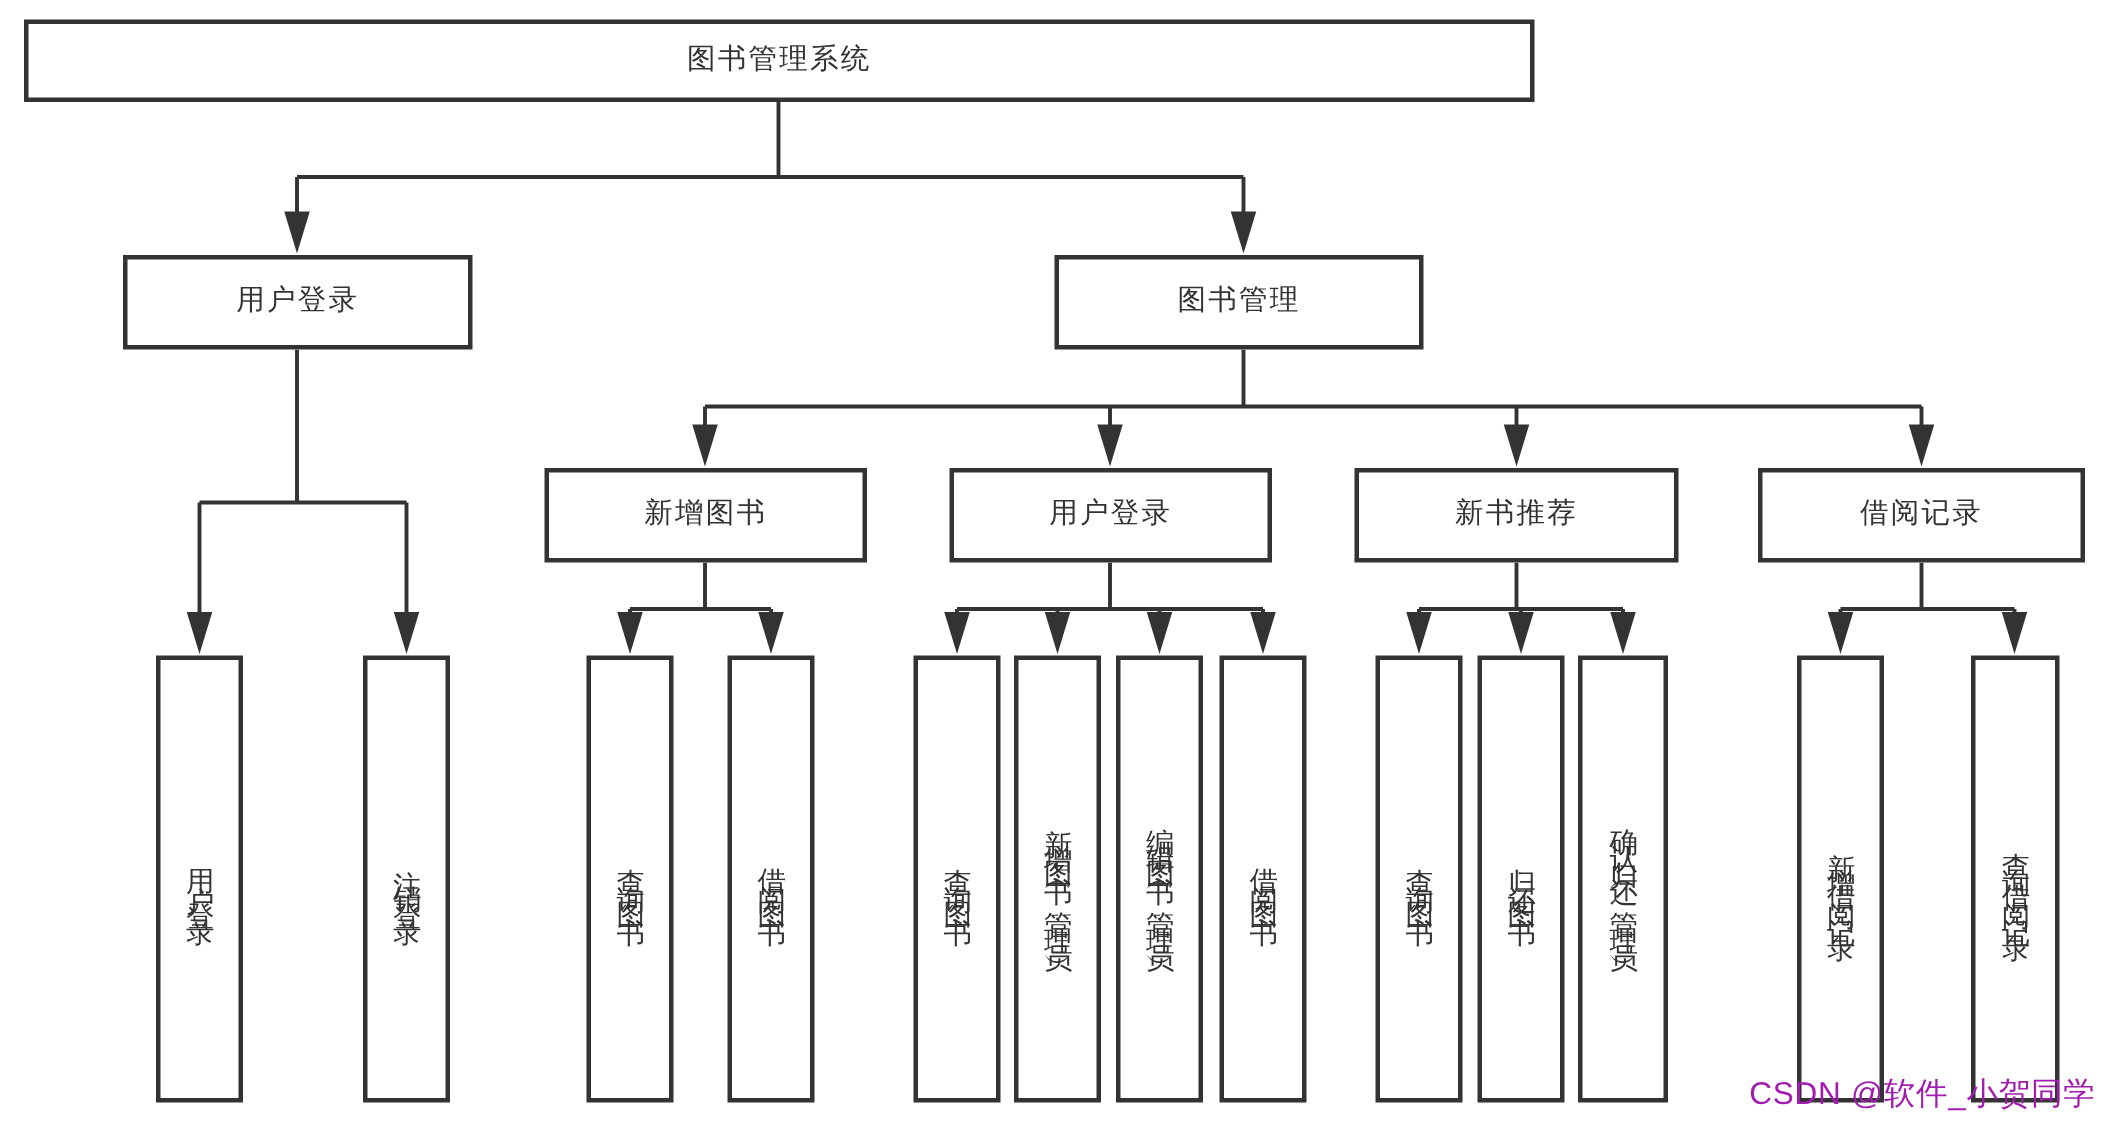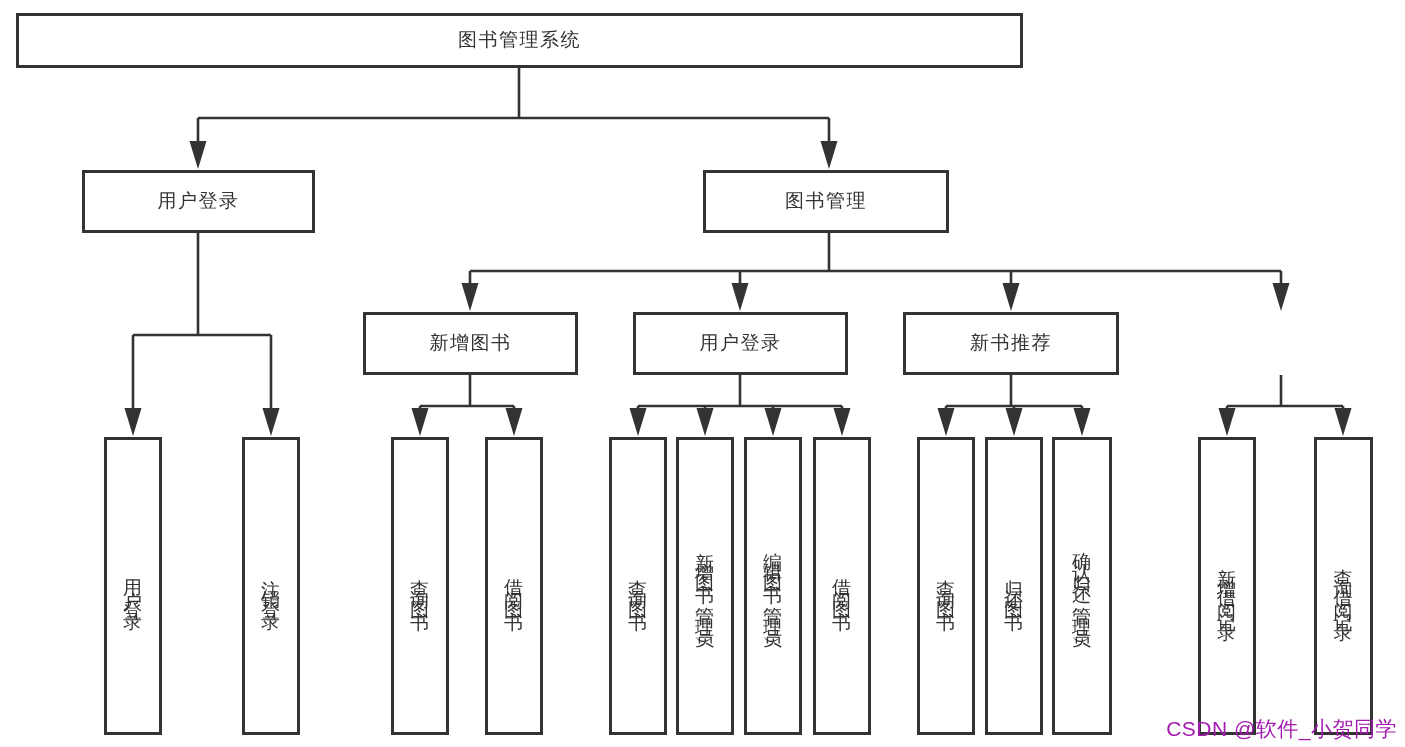--- a/index.html
+++ b/index.html
@@ -61,20 +61,23 @@
 
   <div class="node h" style="left:363px;top:312px;width:215px;height:63px">
     <span class="lbl">新增图书</span>
   </div>
   <div class="node h" style="left:633px;top:312px;width:215px;height:63px">
     <span class="lbl">用户登录</span>
   </div>
   <div class="node h" style="left:903px;top:312px;width:216px;height:63px">
     <span class="lbl">新书推荐</span>
   </div>
+  <div class="node h" style="left:1172px;top:312px;width:218px;height:63px">
+    <span class="lbl">借阅记录</span>
+  </div>
 
   <div class="node leaf" style="left:104px">
     <span class="vtext">用户登录</span>
   </div>
   <div class="node leaf" style="left:242px">
     <span class="vtext">注销登录</span>
   </div>
 
   <div class="node leaf" style="left:391px">
     <span class="vtext">查询图书</span>

